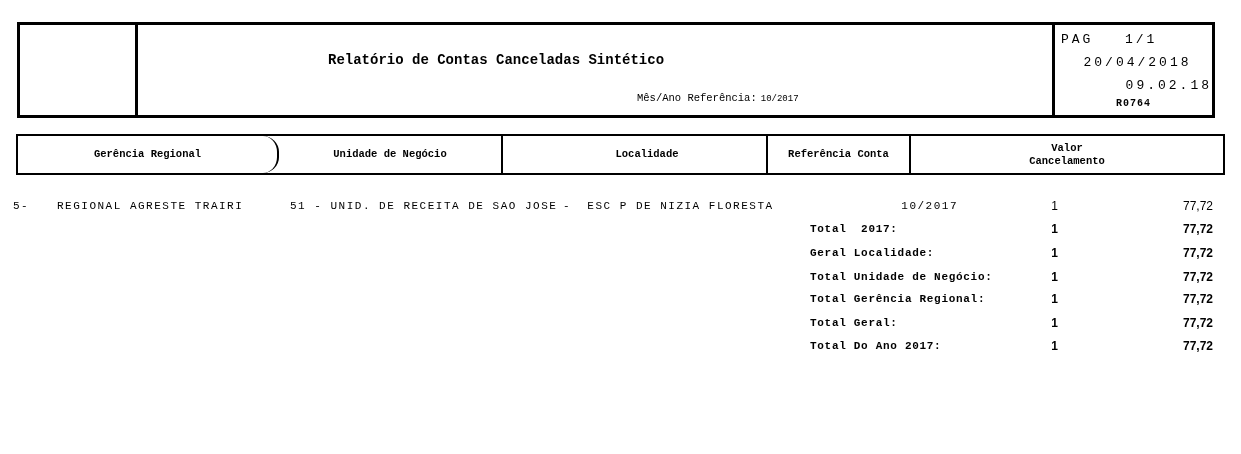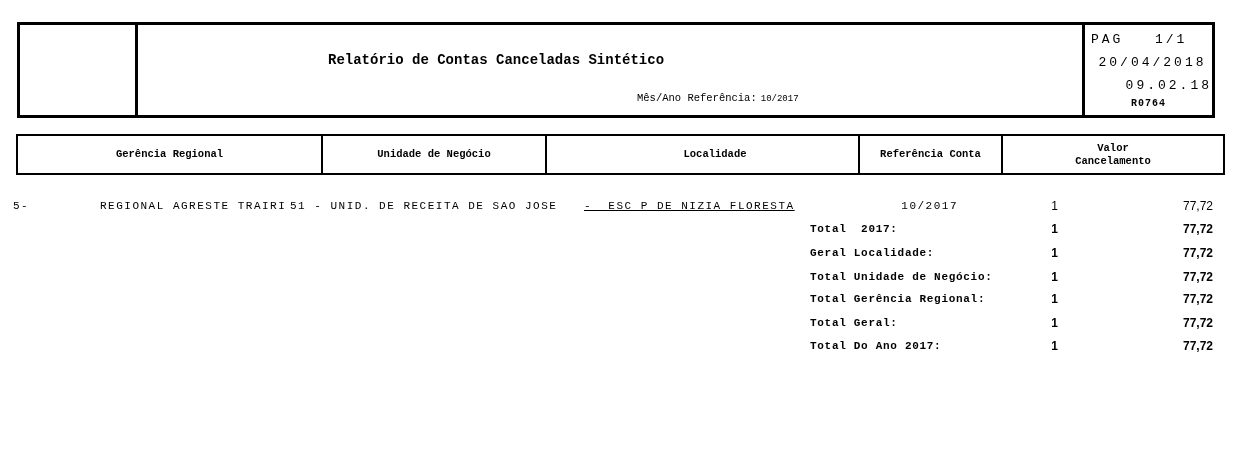--- a/index.html
+++ b/index.html
@@ -10,21 +10,21 @@
     overflow:hidden;
   }
 
   
   .hdr-box {
     position:absolute; left:17px; top:22px; width:1198px; height:96px;
     border:3px solid #000; display:flex;
   }
   .hdr-left  { width:118px; border-right:3px solid #000; }
   .hdr-main  { flex:1; position:relative; }
-  .hdr-right { width:130px; border-left:3px solid #000; position:relative; }
+  .hdr-right { width:160px; border-left:3px solid #000; position:relative; }
 
   .rpt-title {
     position:absolute; left:190px; top:27px;
     font-size:14px; font-weight:bold; line-height:16px; white-space:nowrap;
   }
   .rpt-ref {
     position:absolute; left:499px; top:65px; line-height:14px; white-space:nowrap;
   }
   .rpt-ref .lbl { font-size:10.5px; }
   .rpt-ref .val { font-size:9px; margin-left:4px; }
@@ -40,35 +40,35 @@
   .thead {
     position:absolute; left:16px; top:134px; width:1209px; height:41px;
     border:2px solid #000; display:flex;
   }
   .th {
     border-right:2px solid #000; display:flex; flex-direction:column;
     align-items:center; justify-content:center; text-align:center;
     font-size:10.5px; font-weight:bold; line-height:13px; white-space:pre-line;
   }
   .th:last-child { border-right:none; }
-  .th.c1 { width:305px; } .th.c2 { width:224px; } .th.c3 { width:313px;padding-left:25px; }
+  .th.c1 { width:261px;border-radius:16px; } .th.c2 { width:224px; } .th.c3 { width:265px;padding-left:25px; }
   .th.c4 { width:143px; } .th.c5 { width:107px; } .th.c6 { flex:1; }
 
   
   .row { position:absolute; left:0; width:1241px; height:15px; }
   .cell { position:absolute; top:0; line-height:14px; white-space:pre; }
   .mono-d { font-size:11px; letter-spacing:1.5px; }            
   .t-label { font-size:11px; font-weight:bold; letter-spacing:0.7px; }
   .num-n { font-family:"Liberation Sans",sans-serif; font-size:12px; }
   .num-b { font-family:"Liberation Sans",sans-serif; font-size:12px; font-weight:bold; }
 
   .p-code { left:13px;  }
-  .p-ger  { left:57px;margin-left:43px;  }
+  .p-ger  { left:57px;  }
   .p-uni  { left:290px; }
-  .p-loc  { left:584px;text-decoration:underline; }
+  .p-loc  { left:563px; }
   .p-ref  { left:858px;  width:100px; text-align:right; }
   .p-qty  { left:1001px; width:107px; text-align:center; }
   .p-val  { left:1106px; width:107px; text-align:right; }
   .p-tlbl { left:810px; }
 
   .r-data { top:199px; }
   .r-t0 { top:222px; } .r-t1 { top:246px; } .r-t2 { top:270px; }
   .r-t3 { top:292px; } .r-t4 { top:316px; } .r-t5 { top:339px; }
 </style>
 </head>

